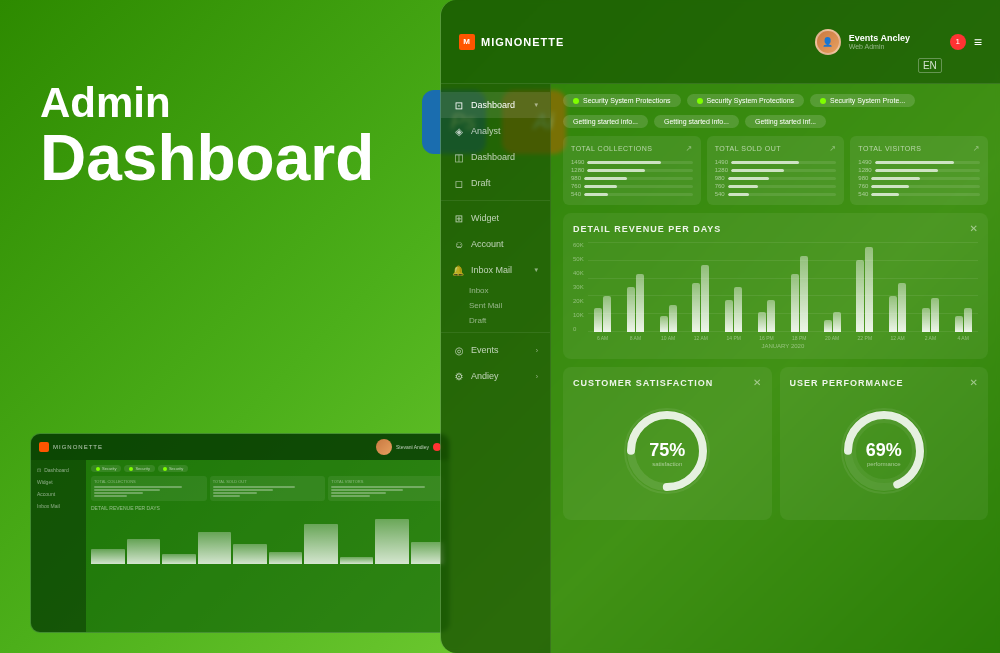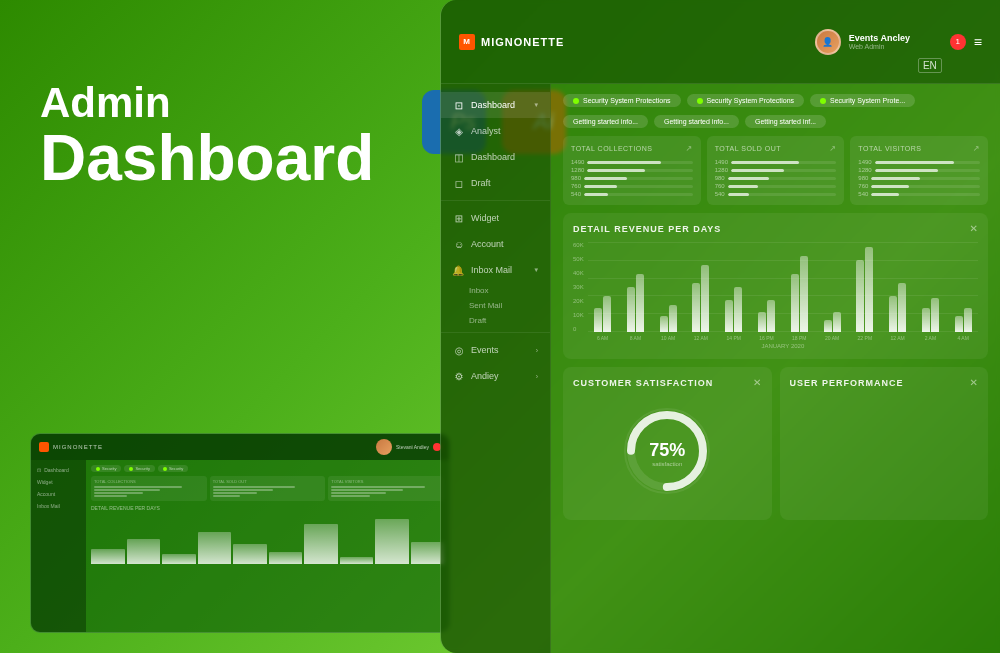--- a/index.html
+++ b/index.html
@@ -882,18 +882,34 @@
               </div>
             </div>
           </div>
         </div>
 
         <div class="bottom-card">
           <div class="section-header">
             <span class="section-title">USER PERFORMANCE</span>
             <span class="section-close">✕</span>
           </div>
+          <div class="donut-container">
+            <div class="donut-wrapper">
+              <svg width="90" height="90" viewBox="0 0 90 90">
+                <circle cx="45" cy="45" r="36" fill="none" stroke="rgba(255,255,255,0.1)" stroke-width="8"></circle>
+
+                <circle cx="45" cy="45" r="36" fill="none" stroke="rgba(255,255,255,0.85)" stroke-width="8" stroke-dasharray="155.92 70.28" stroke-dashoffset="56.55" stroke-linecap="round" transform="rotate(-90 45 45)"></circle>
+                <circle cx="45" cy="45" r="42" fill="none" stroke="rgba(255,255,255,0.08)" stroke-width="2"></circle>
+
+                <circle cx="45" cy="45" r="30" fill="none" stroke="rgba(255,255,255,0.06)" stroke-width="4"></circle>
+              </svg>
+              <div style="position:absolute;top:50%;left:50%;transform:translate(-50%,-50%);text-align:center;">
+                <div style="font-size:18px;font-weight:700;color:white;">69%</div>
+                <div style="font-size:6px;color:rgba(255,255,255,0.5);">performance</div>
+              </div>
+            </div>
+          </div>
         </div>
       </div>
 
     </div>
   </div>
 </div>
 
 </body></html>

